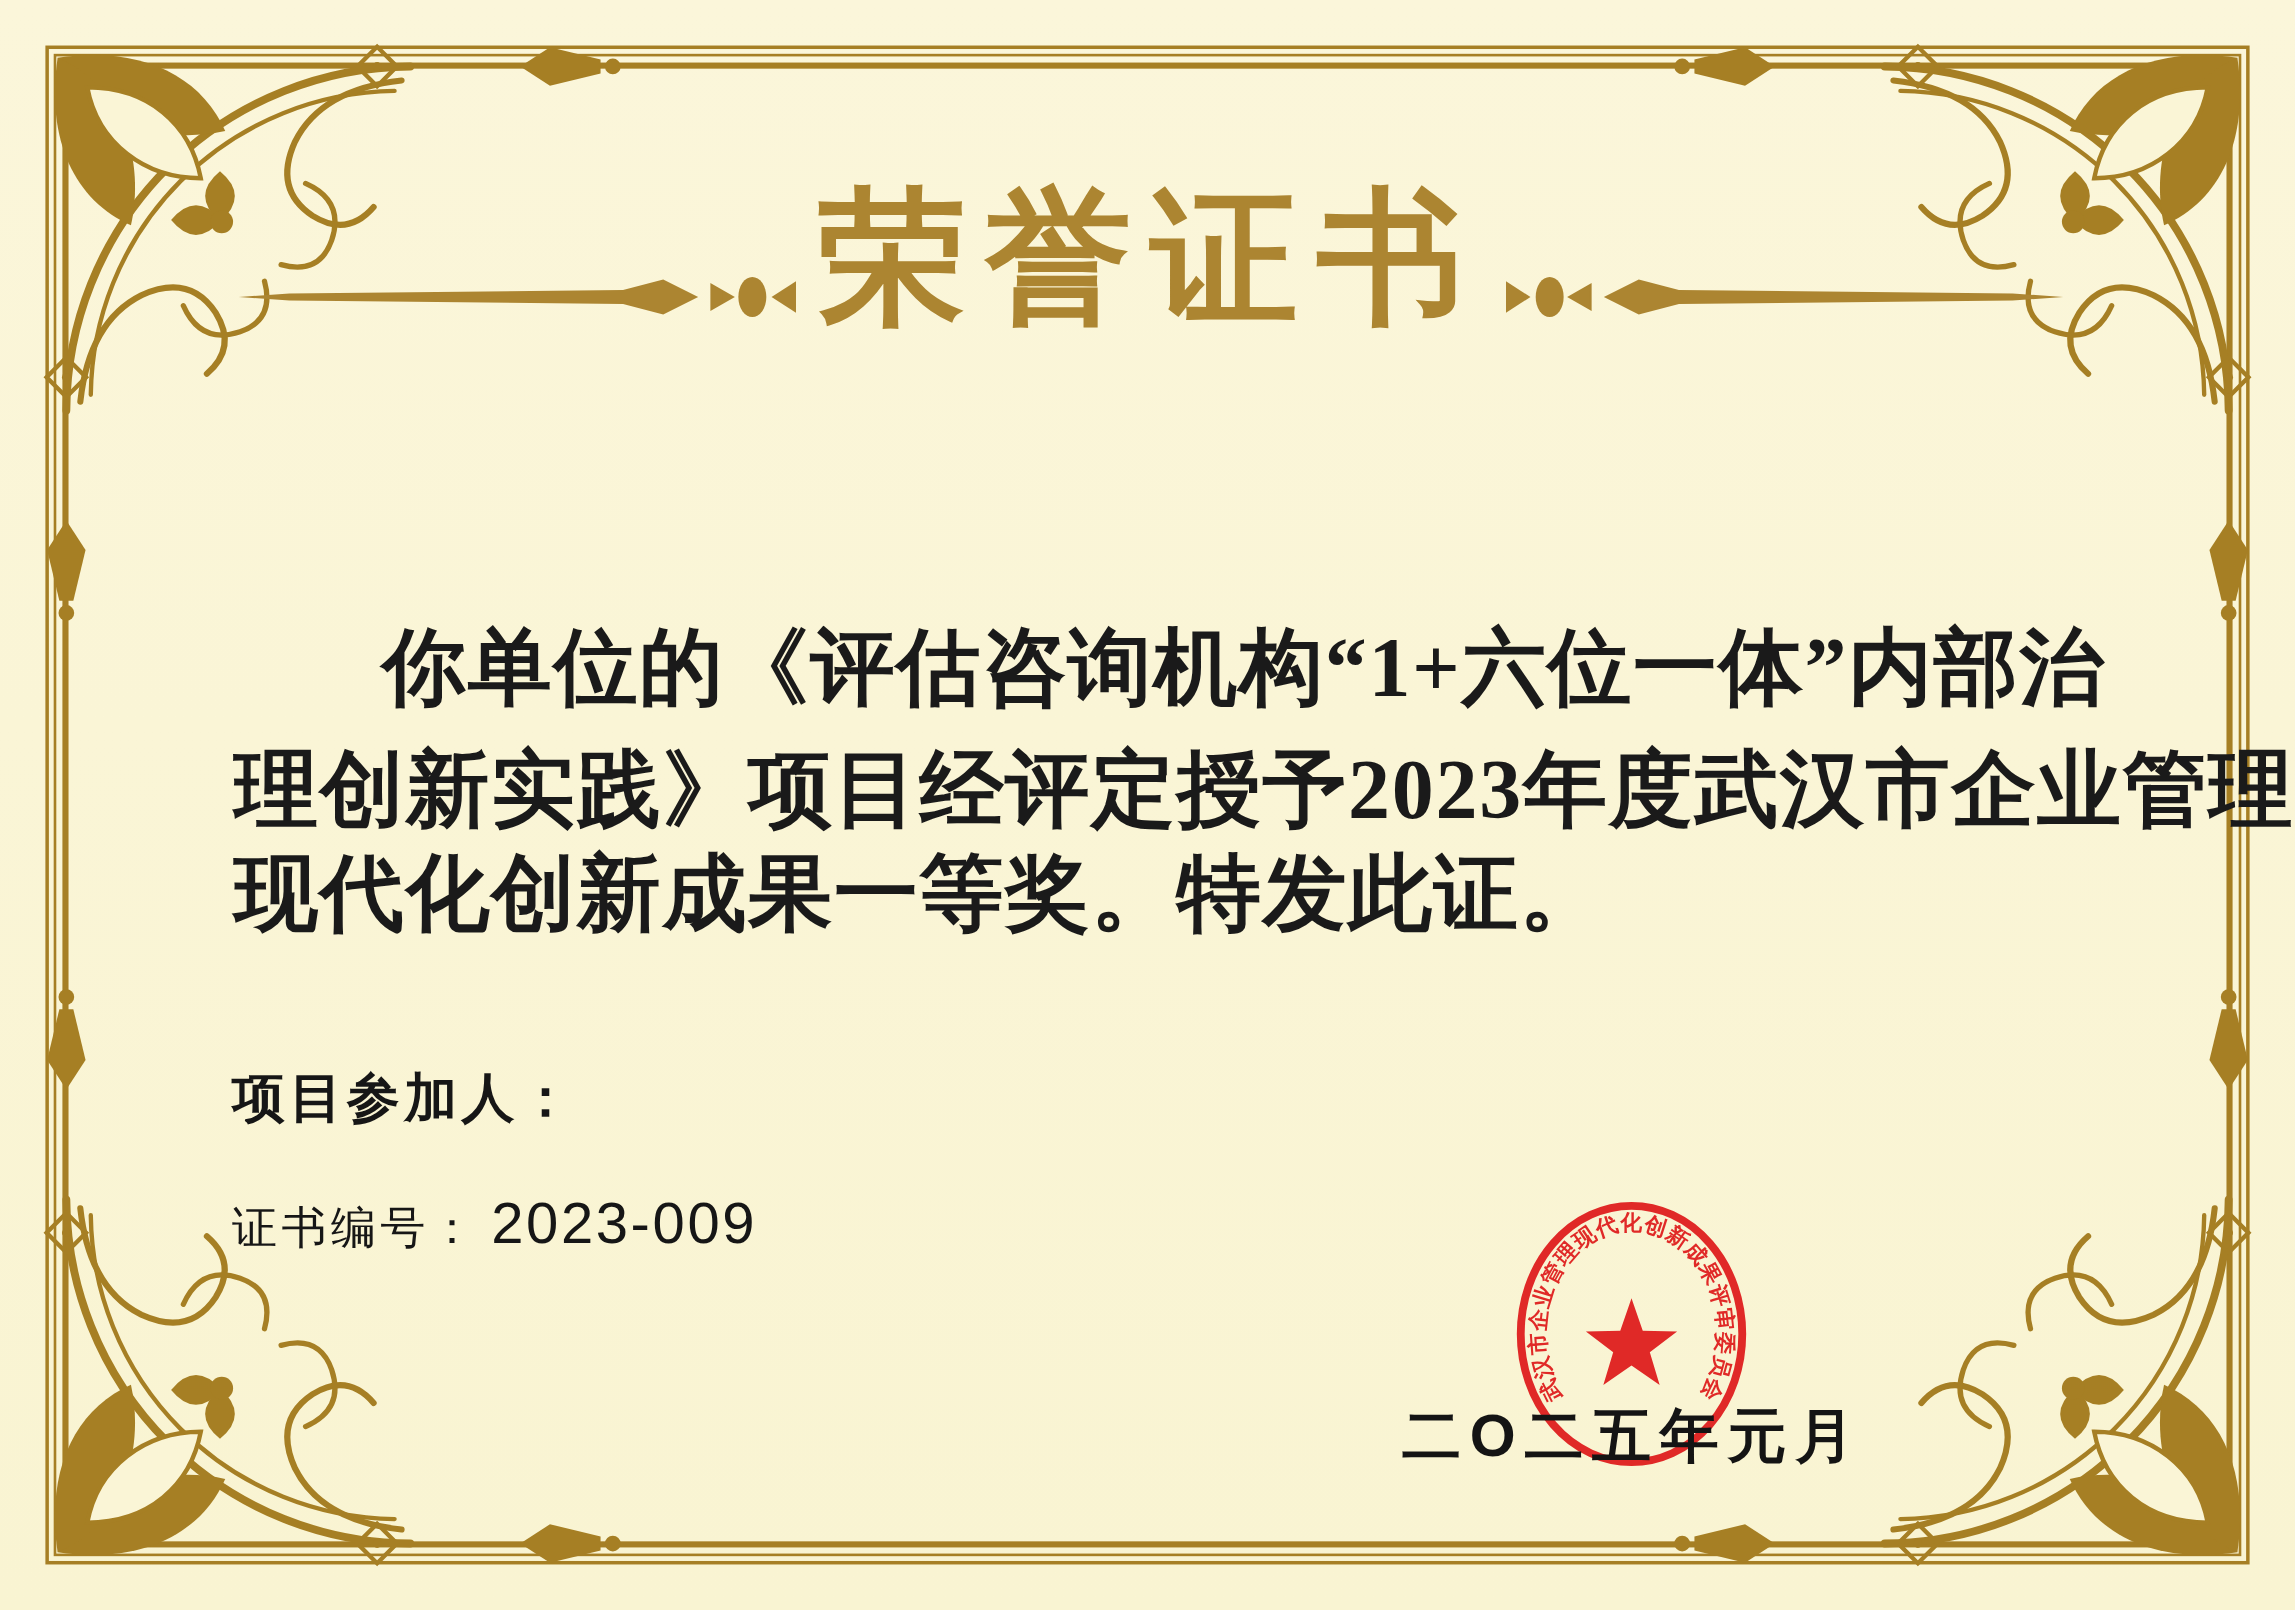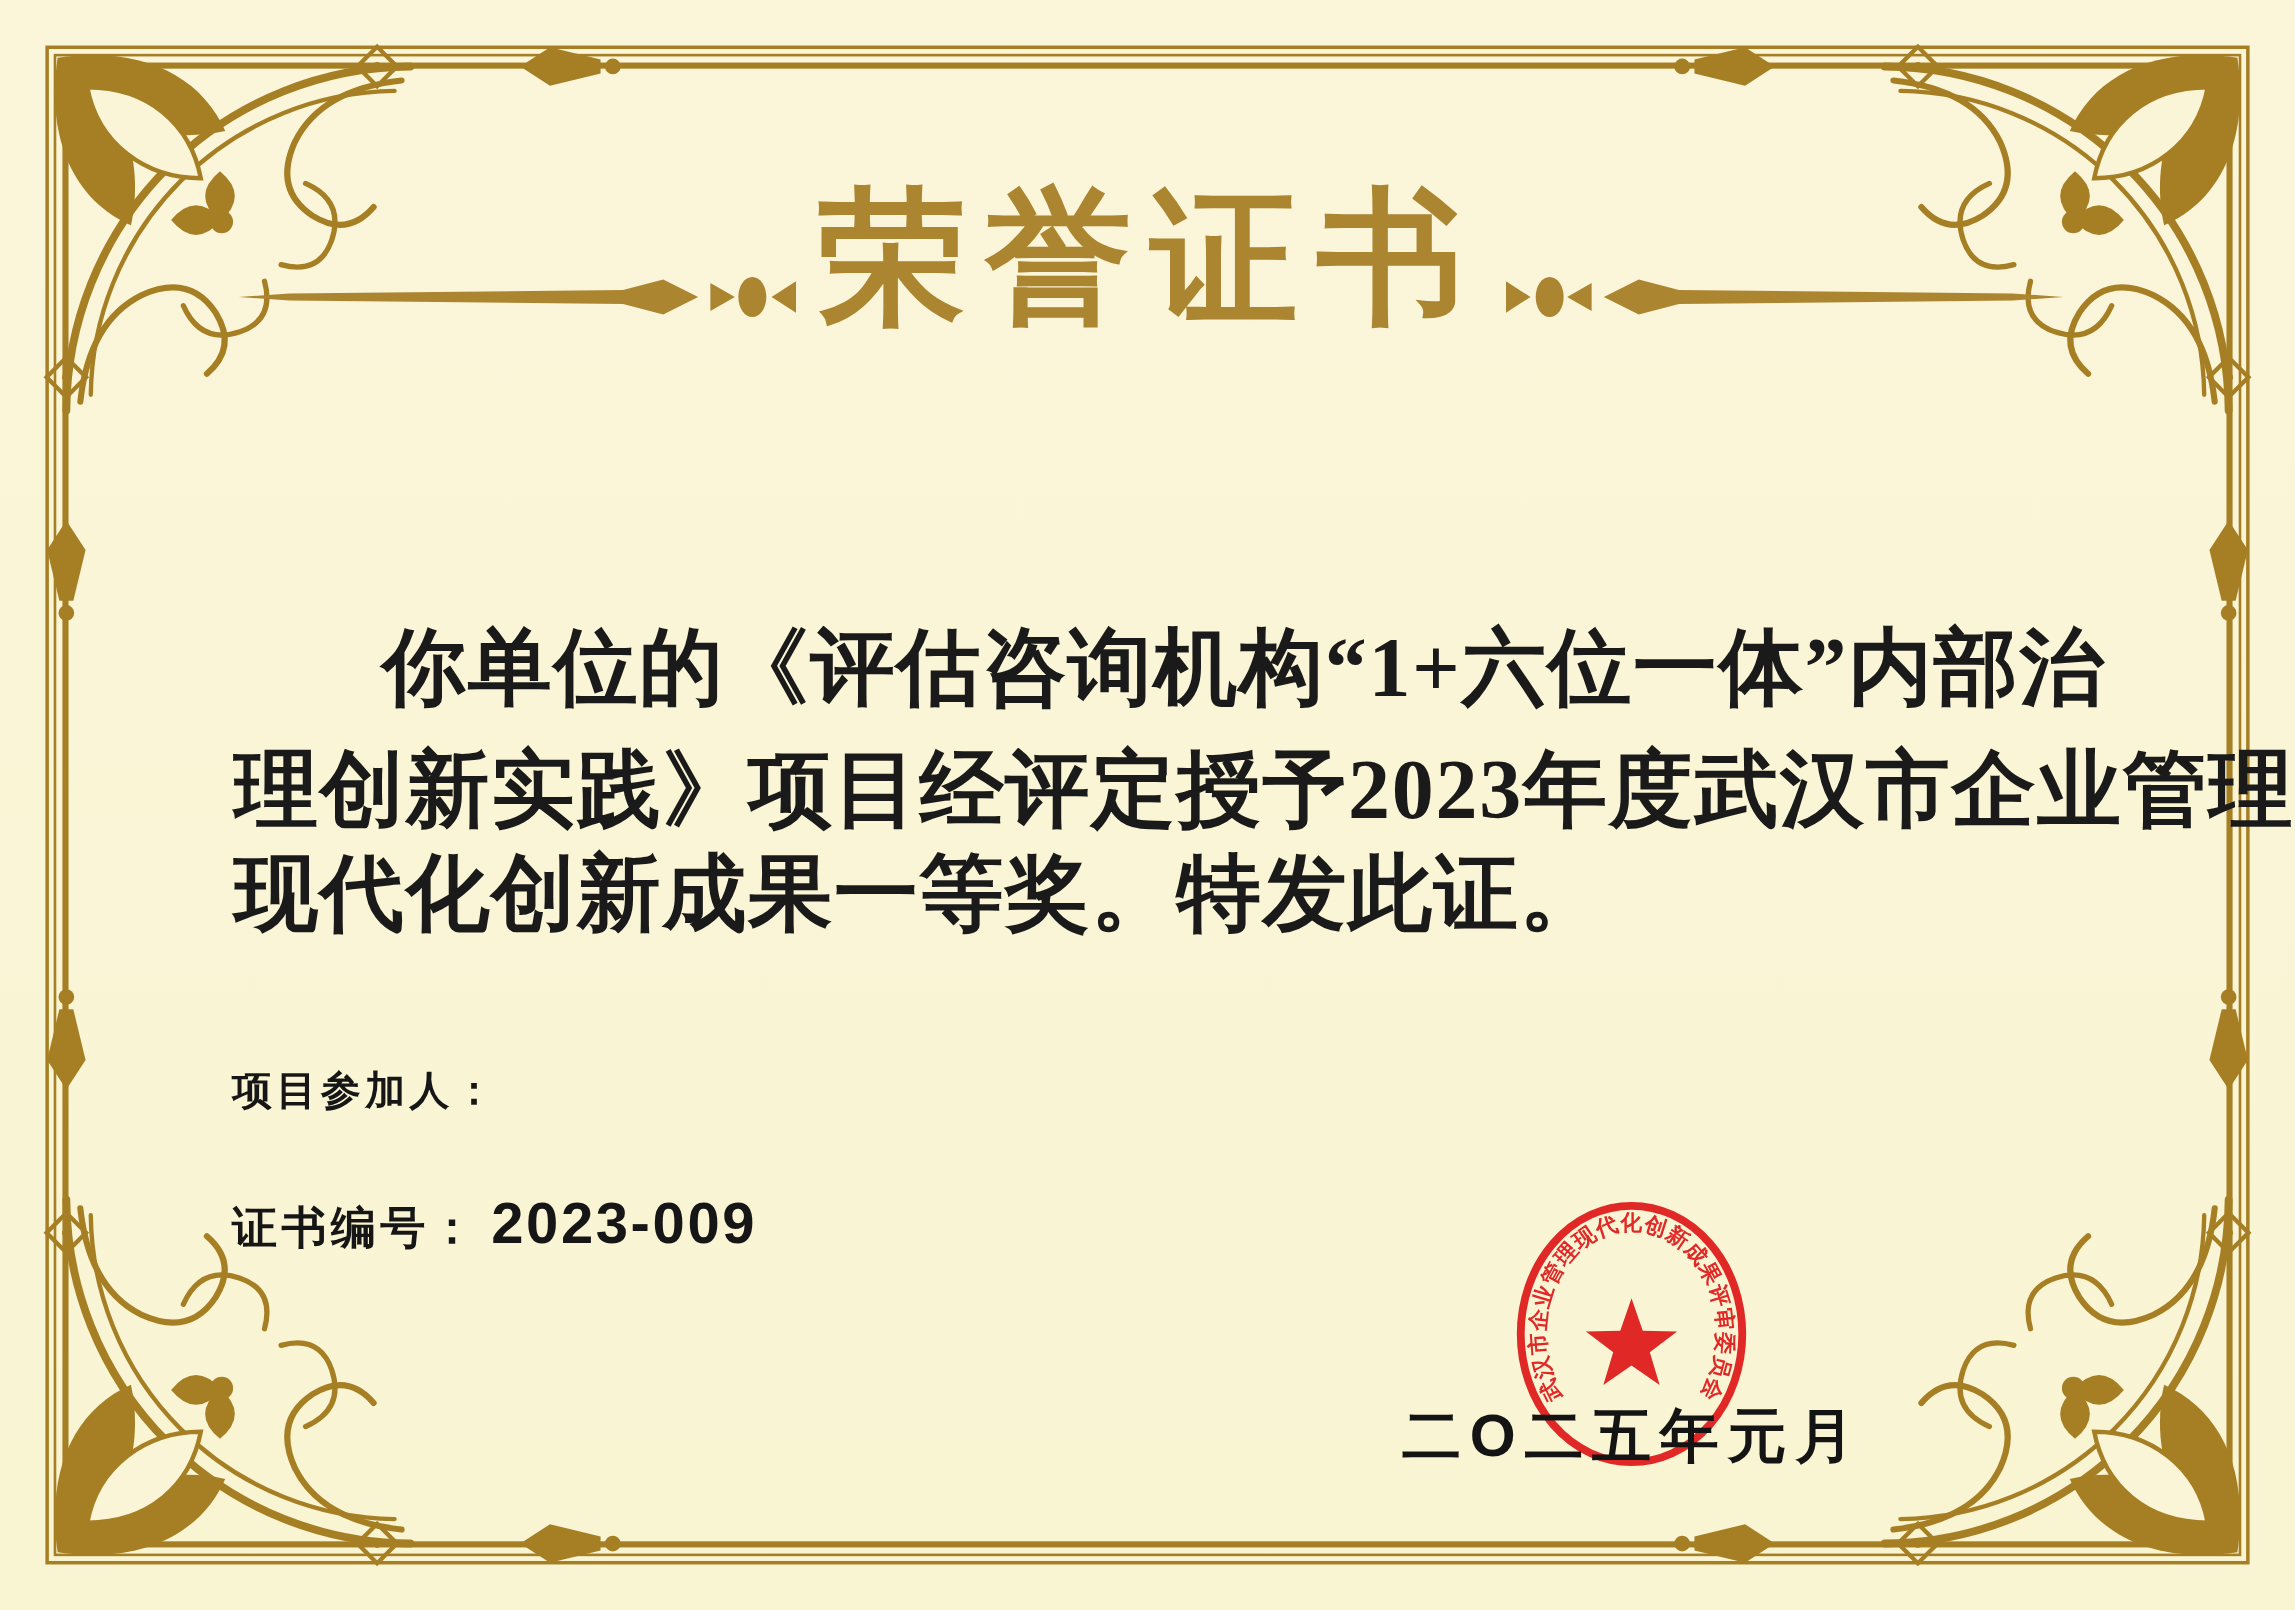--- a/index.html
+++ b/index.html
@@ -35,29 +35,29 @@
     font-weight:700;font-size:84px;line-height:1.1;
     color:#1a1a1a;letter-spacing:1.7px;white-space:nowrap;
   }
   .body-line.l1{top:622px;padding-left:148px;}
   .body-line.l2{top:744px;}
   .body-line.l3{top:848px;}
 
   .participants{
     position:absolute;left:232px;top:1063px;
     display:flex;align-items:flex-start;
-    color:#161616;font-size:40px;font-weight:700;letter-spacing:4.4px;
+    color:#161616;font-size:53px;font-weight:700;letter-spacing:4.4px;
   }
   .participants .names{display:flex;flex-direction:column;gap:8.7px;}
   .participants .names div{white-space:nowrap;line-height:1.15;}
 
   .cert-no{
     position:absolute;left:232px;top:1189px;
     display:flex;align-items:baseline;gap:12.2px;
-    color:#161616;font-weight:700;
+    color:#161616;font-weight:400;
   }
   .cert-no .lbl{font-size:45px;letter-spacing:4.4px;}
   .cert-no .val{font-size:58px;letter-spacing:2.6px;}
 
   .seal-svg{position:absolute;left:1490px;top:1184px;}
   .date{
     position:absolute;left:1327px;top:1397px;width:611px;
     text-align:center;font-size:59px;font-weight:700;
     color:#141414;letter-spacing:8.7px;z-index:5;white-space:nowrap;
   }

